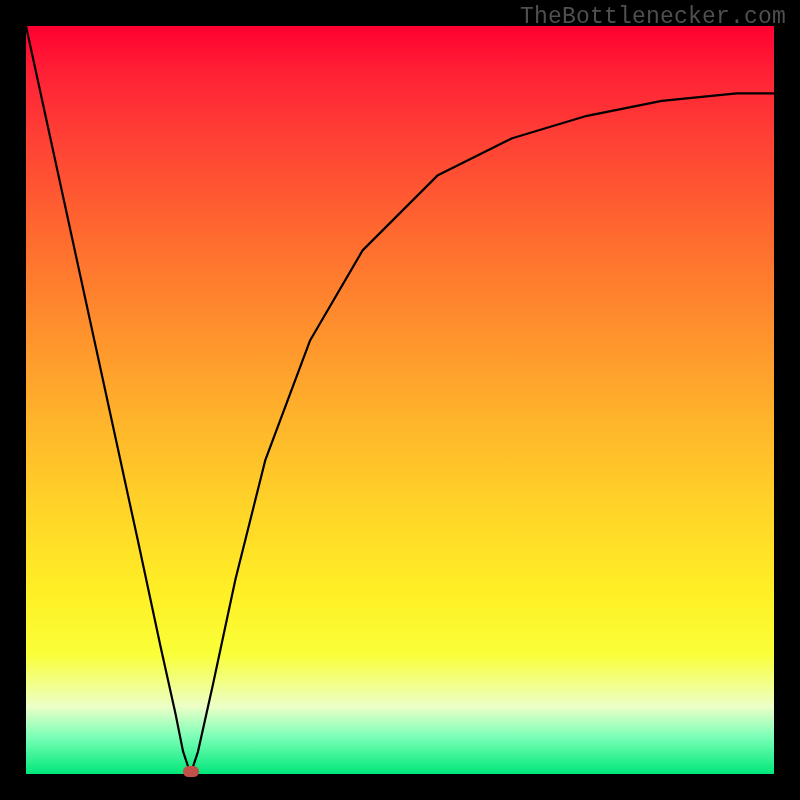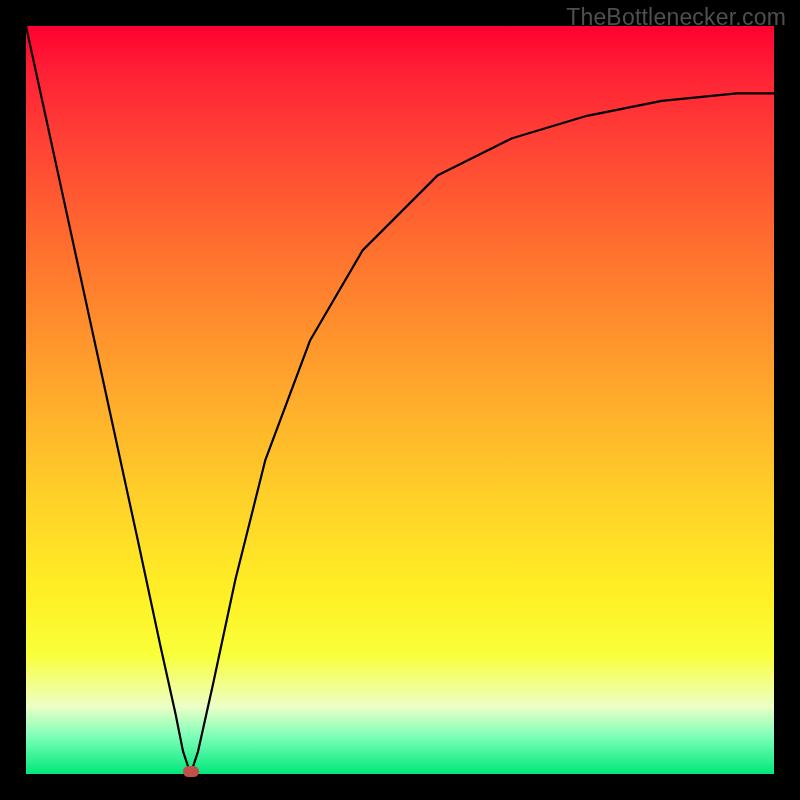--- a/index.html
+++ b/index.html
@@ -42,20 +42,21 @@
   }
   .watermark {
     position: absolute;
     top: 4px;
     right: 14px;
     color: #4f4f4f;
     font-size: 23px;
     font-weight: 500;
     letter-spacing: 0.2px;
     user-select: none;
+    font-family: Liberation Mono, monospace;
   }
   svg.curve {
     position: absolute;
     left: 0;
     top: 0;
     width: 748px;
     height: 748px;
     overflow: visible;
   }
   .marker {

